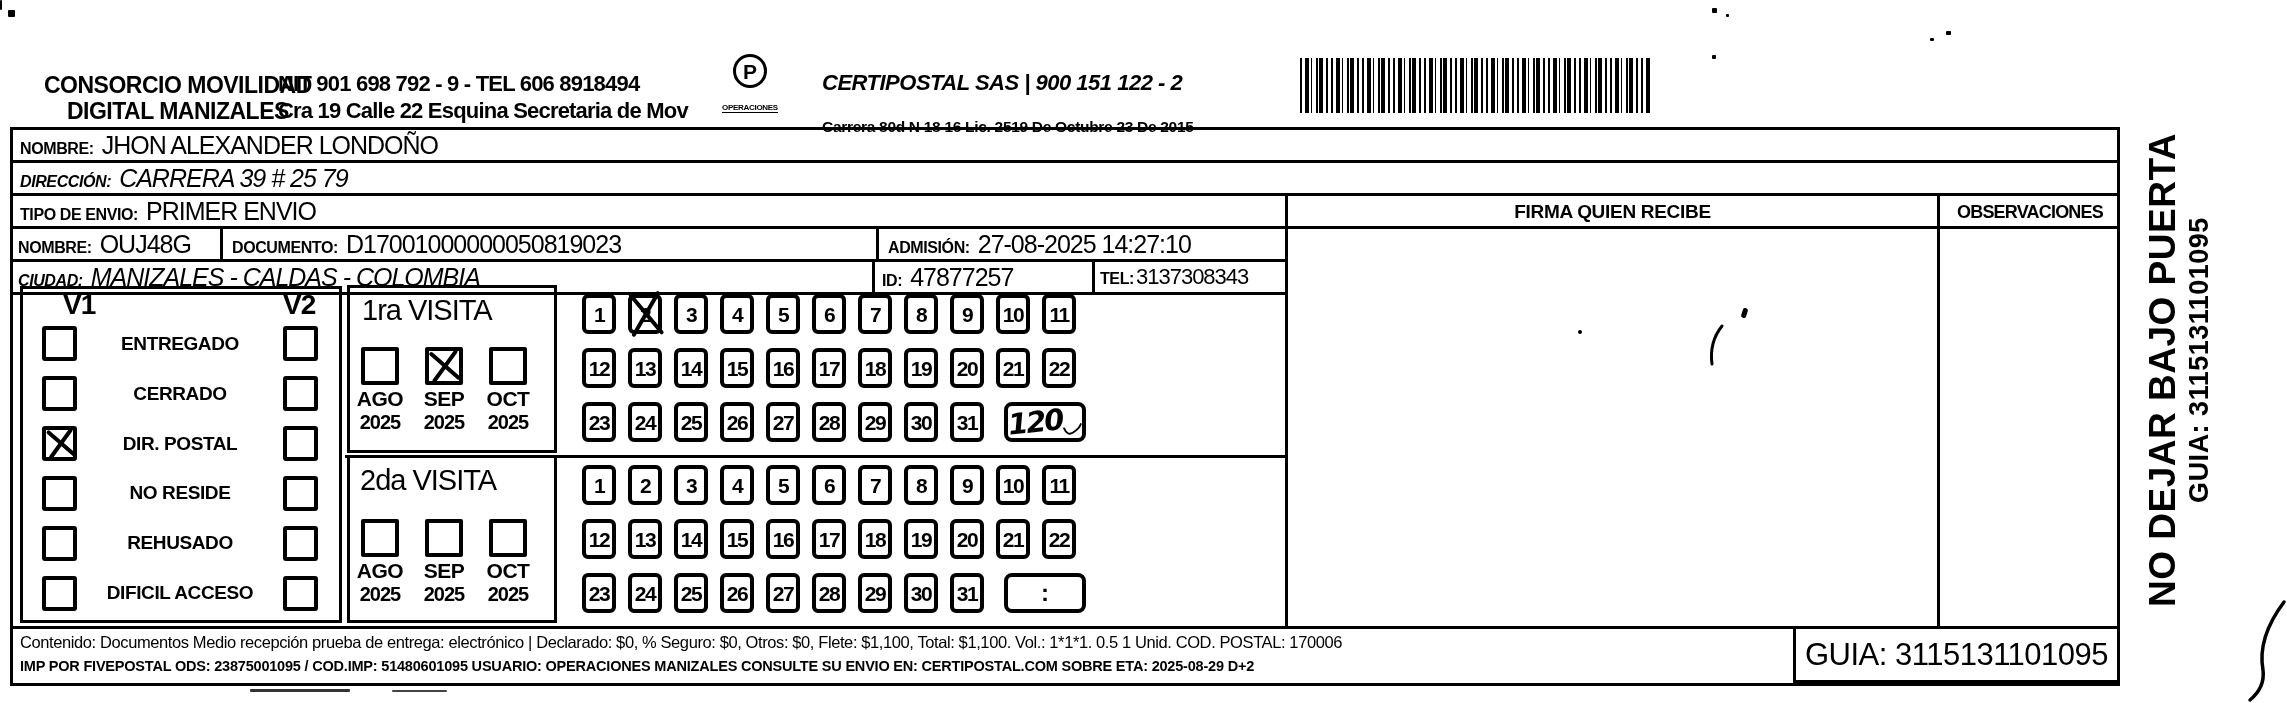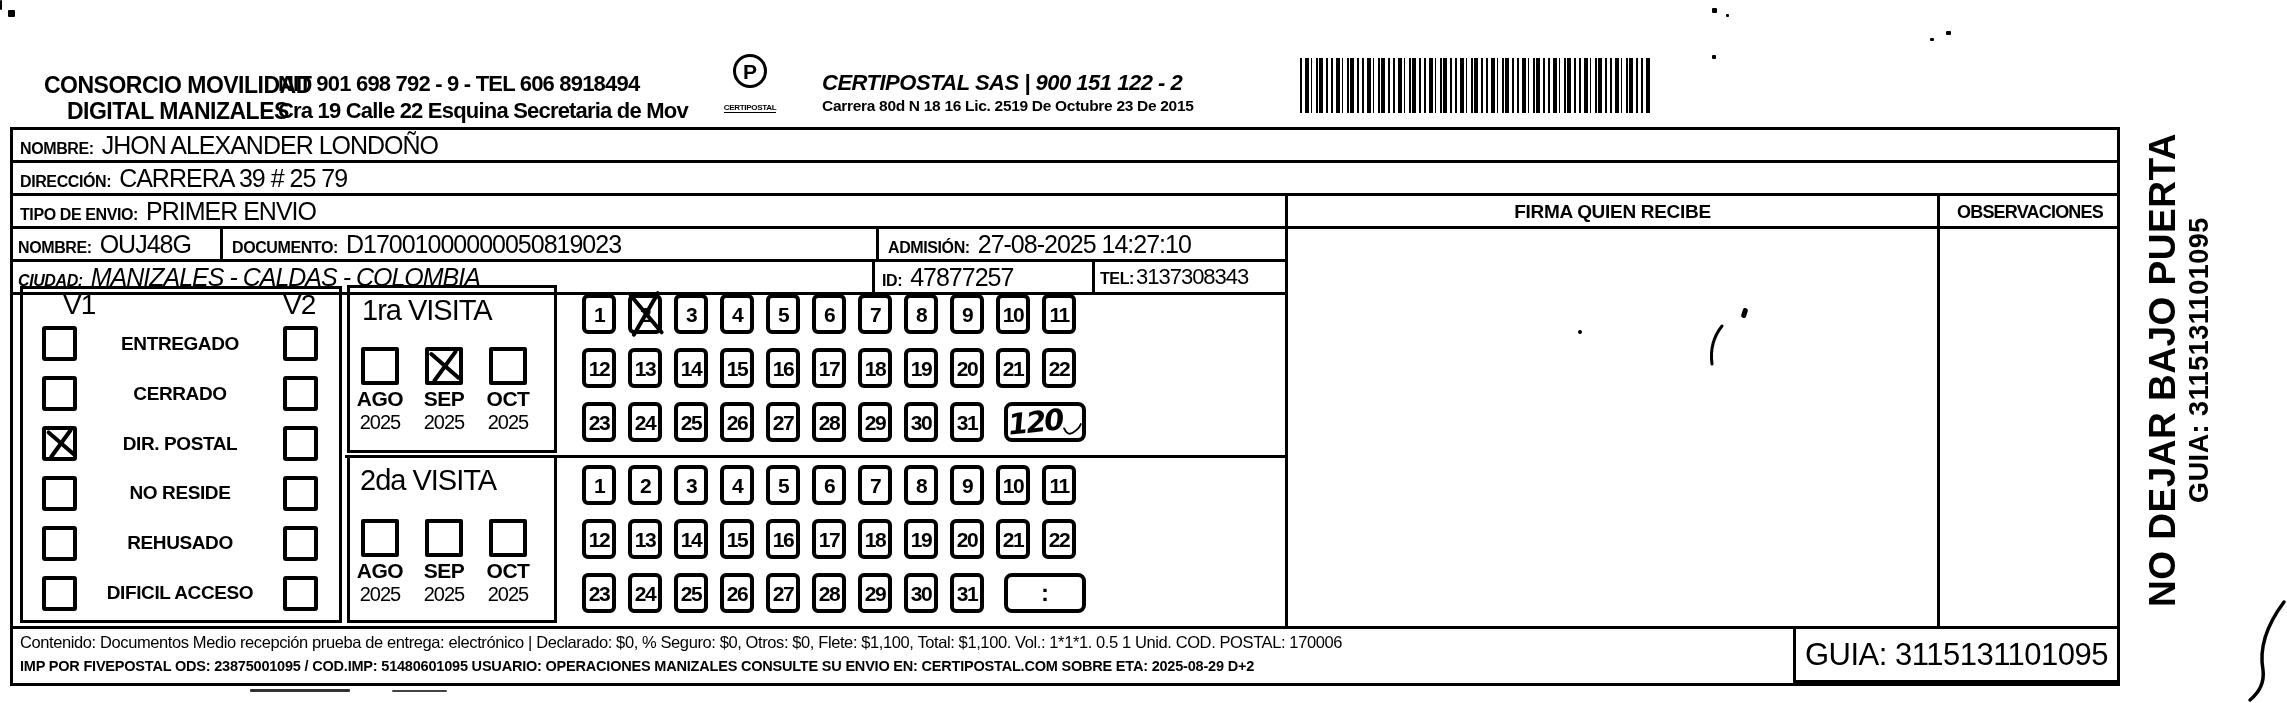--- a/index.html
+++ b/index.html
@@ -11,53 +11,53 @@
   .abs{position:absolute;}
   .spk{position:absolute;background:#000;border-radius:1px;}
 
   
   .consorcio{left:44px;top:72px;font-weight:700;font-size:23px;line-height:26px;letter-spacing:-0.5px;text-align:center;}
   .nitblock{left:278px;top:70px;font-weight:700;font-size:22px;line-height:27px;letter-spacing:-0.8px;}
   .logo{left:722px;top:52px;width:56px;text-align:center;}
   .logo-caption{font-size:8px;font-weight:700;letter-spacing:-0.3px;border-bottom:1px solid #000;display:inline-block;line-height:9px;}
   .certi{left:822px;top:70px;}
   .certi .l1{font-weight:700;font-size:22px;letter-spacing:-0.5px;font-style:italic;}
-  .certi .l2{font-weight:700;font-size:15.5px;letter-spacing:-0.3px;margin-top:1px;}
+  .certi .l2{font-weight:700;font-size:15.5px;letter-spacing:-0.3px;margin-top:22px;}
   .barcode{left:1300px;top:58px;width:352px;height:55px;
     background:repeating-linear-gradient(90deg,
       #000 0 2px,#fff 2px 5px,#000 5px 9px,#fff 9px 11px,#000 11px 12px,#fff 12px 16px,
       #000 16px 18px,#fff 18px 19px,#000 19px 23px,#fff 23px 26px,#000 26px 28px,#fff 28px 31px);}
 
   
   .fld{position:absolute;display:flex;align-items:baseline;gap:8px;white-space:nowrap;}
   .lbl{font-weight:700;font-size:16px;letter-spacing:-0.4px;}
   .val{font-weight:500;font-size:25px;letter-spacing:-1px;line-height:1;}
   .colhead{position:absolute;font-weight:700;font-size:19px;letter-spacing:-0.3px;text-align:center;}
 
   
   .panel{position:absolute;border:3px solid #000;box-sizing:border-box;}
-  .vhead{position:absolute;font-weight:400;font-size:28px;letter-spacing:-1px;}
+  .vhead{position:absolute;font-weight:700;font-size:28px;letter-spacing:-1px;}
   .srows{position:absolute;left:0;right:0;top:30px;bottom:2px;display:flex;flex-direction:column;}
   .srow{flex:1;display:flex;align-items:center;padding:0 21px 0 19px;}
   .slabel{flex:1;text-align:center;font-weight:700;font-size:19px;letter-spacing:-0.4px;}
   .cb{position:relative;width:27px;height:27px;border:4px solid #000;border-radius:3px;flex:0 0 auto;}
 
   
   .hx{position:absolute;inset:-2px;}
   .hx::before,.hx::after{content:"";position:absolute;left:47%;top:-10%;width:3.5px;height:118%;background:#000;border-radius:2px;}
   .hx::before{transform:rotate(36deg);}
   .hx::after{transform:rotate(-49deg);}
 
   
   .vtitle{position:absolute;font-weight:400;font-size:29px;letter-spacing:-1px;}
   .months{position:absolute;display:flex;gap:8px;}
   .mcol{width:56px;display:flex;flex-direction:column;align-items:center;}
   .mcb{position:relative;width:30px;height:30px;border:4px solid #000;border-radius:2px;}
   .mlabel{font-weight:700;font-size:21px;letter-spacing:-0.5px;margin-top:3px;line-height:1;}
-  .myear{font-weight:400;font-size:20px;letter-spacing:-1px;margin-top:3px;line-height:1;}
+  .myear{font-weight:700;font-size:20px;letter-spacing:-1px;margin-top:3px;line-height:1;}
 
   
   .daygrid{position:absolute;}
   .drow{display:flex;gap:12px;margin-bottom:14px;}
   .dbox{position:relative;width:26px;height:32px;border:4px solid #000;border-radius:6px;
         display:flex;align-items:center;justify-content:center;}
   .dnum{font-weight:700;font-size:21px;letter-spacing:-1.5px;line-height:1;}
   .dcross{position:absolute;inset:-7px;}
   .dcross::before,.dcross::after{content:"";position:absolute;left:48%;top:-6%;width:4px;height:112%;background:#000;border-radius:2px;}
   .dcross::before{transform:rotate(30deg);}
@@ -103,21 +103,21 @@
   </div>
   <div class="abs nitblock">
     <div>NIT 901 698 792 - 9 - TEL 606 8918494</div>
     <div>Cra 19 Calle 22 Esquina Secretaria de Mov</div>
   </div>
   <div class="abs logo">
     <svg width="44" height="40" viewBox="0 0 44 40">
       <circle cx="22" cy="19" r="15.5" fill="none" stroke="#000" stroke-width="3"></circle>
       <text x="22" y="27" text-anchor="middle" font-size="21" font-weight="bold" font-family="Liberation Sans,sans-serif">P</text>
     </svg>
-    <div class="logo-caption">CERTIPOSTAL</div>
+    <div class="logo-caption">OPERACIONES</div>
   </div>
   <div class="abs certi">
     <div class="l1">CERTIPOSTAL SAS | 900 151 122 - 2</div>
     <div class="l2">Carrera 80d N 18 16 Lic. 2519 De Octubre 23 De 2015</div>
   </div>
   <div class="abs barcode"></div>
 
   <div class="abs" style="left:10px;top:127px;width:2110px;height:559px;border:3px solid #000;box-sizing:border-box;"></div>
   <div class="ln" style="left:10px;top:160px;width:2110px;height:3px;"></div>
   <div class="ln" style="left:10px;top:193px;width:2110px;height:3px;"></div>
@@ -130,21 +130,21 @@
   <div class="ln" style="left:1937px;top:193px;width:3px;height:436px;"></div>
   <div class="ln" style="left:220px;top:226px;width:3px;height:36px;"></div>
   <div class="ln" style="left:876px;top:226px;width:3px;height:36px;"></div>
   <div class="ln" style="left:872px;top:259px;width:3px;height:36px;"></div>
   <div class="ln" style="left:1092px;top:259px;width:3px;height:36px;"></div>
 
   <div class="fld" style="left:20px;top:133px;">
     <span class="lbl">NOMBRE:</span>
     <span class="val">JHON ALEXANDER LONDOÑO</span>
   </div>
-  <div class="fld" style="left:20px;top:166px;">
+  <div class="fld" style="left:20px;top:166px;font-style:italic;">
     <span class="lbl">DIRECCIÓN:</span>
     <span class="val">CARRERA 39 # 25 79</span>
   </div>
   <div class="fld" style="left:20px;top:199px;">
     <span class="lbl">TIPO DE ENVIO:</span>
     <span class="val">PRIMER ENVIO</span>
   </div>
   <div class="fld" style="left:18px;top:232px;">
     <span class="lbl">NOMBRE:</span>
     <span class="val">OUJ48G</span>

